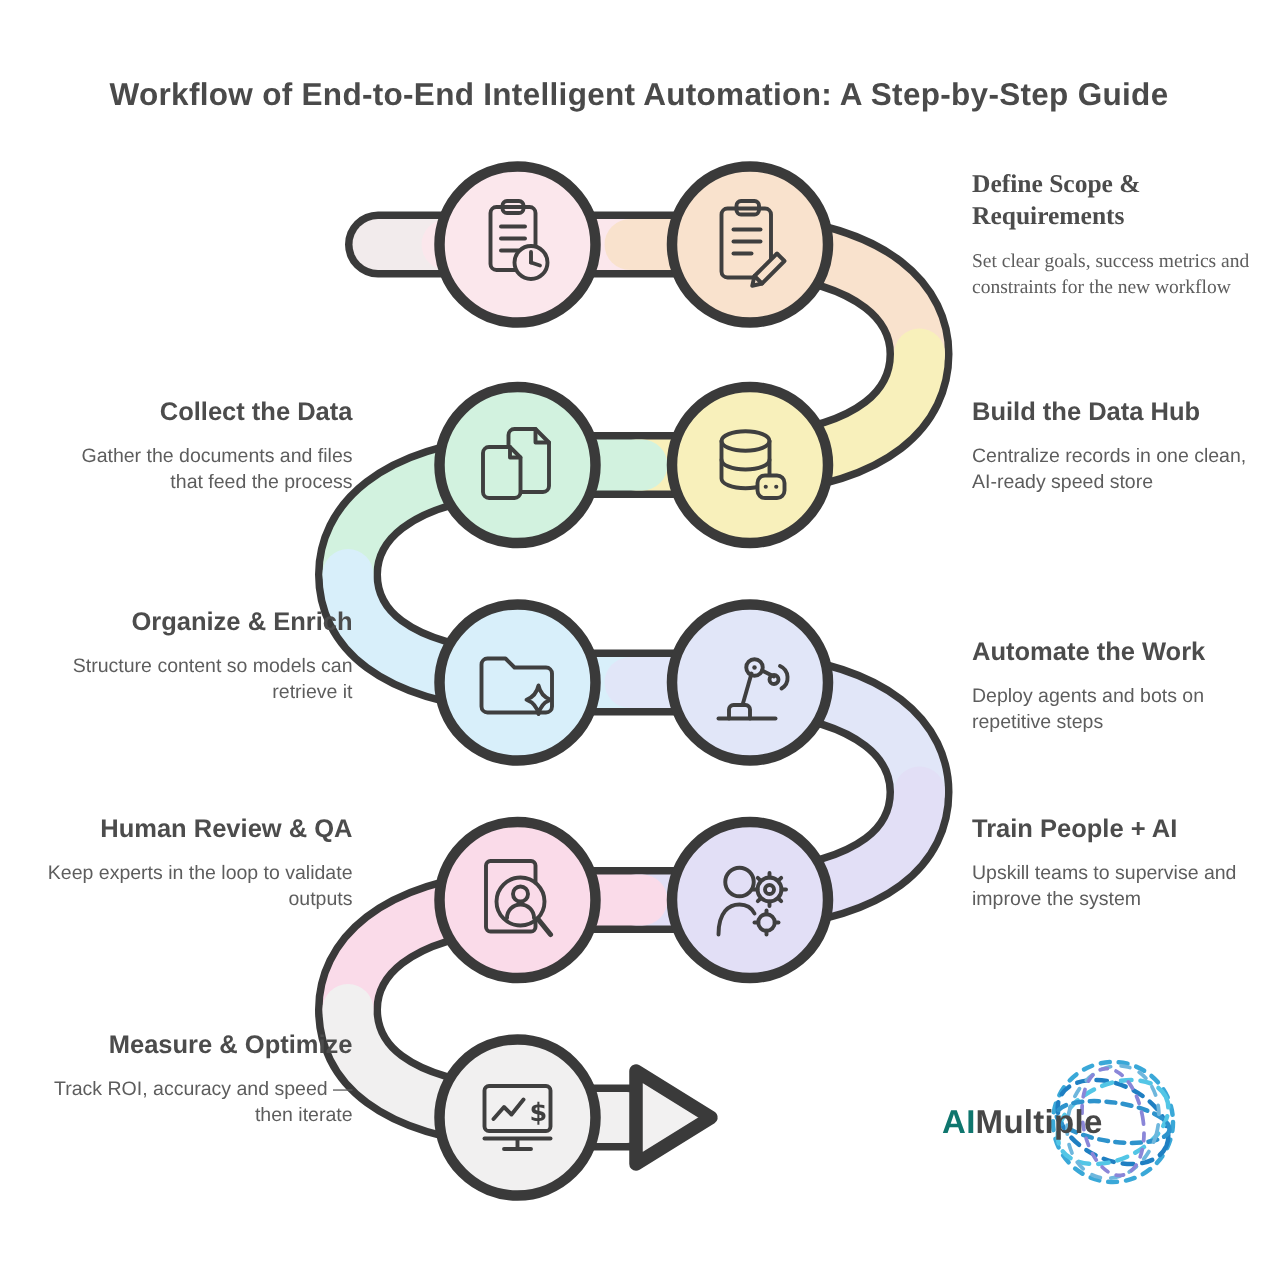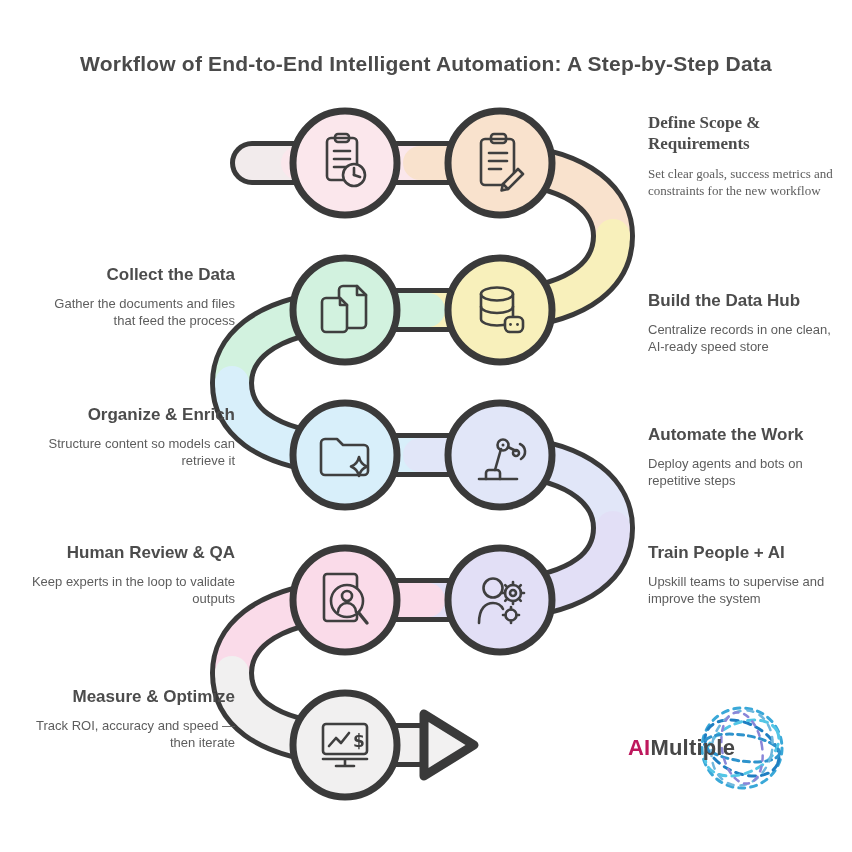--- a/index.html
+++ b/index.html
@@ -15,33 +15,33 @@
   .icf{stroke:#3f3f3f;stroke-width:2.6;stroke-linecap:round;stroke-linejoin:round;}
   .dot{fill:#3f3f3f;stroke:none;}
   .ictext{fill:#3f3f3f;font-family:"DejaVu Sans",sans-serif;font-weight:bold;}
   .step-text{position:absolute;}
   .step-text .h{font-size:17px;font-weight:bold;color:#4c4c4c;line-height:1.25;margin-bottom:10px;}
   .step-text .b{font-size:13px;color:#5d5d5d;line-height:1.32;}
   .left{width:205px;left:30px;text-align:right;}
   .left .h{padding-left:28px;}
   .right{width:188px;left:648px;text-align:left;}
   .right .h{padding-right:26px;}
-  .t1{top:118px;} .t2{top:112px;font-family:Liberation Serif, serif;} .t3{top:264px;margin-top:26px;} .t4{top:264px;}
+  .t1{top:118px;} .t2{top:112px;font-family:Liberation Serif, serif;} .t3{top:264px;} .t4{top:264px;}
   .t5{top:404px;} .t6{top:424px;} .t7{top:542px;} .t8{top:542px;} .t9{top:686px;}
   .brand{position:absolute;top:735px;left:628px;font-size:22px;font-weight:bold;color:#474747;
          letter-spacing:.2px;}
-  .brand-ai{color:#be185d;}
+  .brand-ai{color:#0f766e;}
   .globe{fill:none;stroke-linecap:round;}
 </style>
 </head>
 <body>
 
 <div class="stage">
 
-  <div class="title">Workflow of End-to-End Intelligent Automation: A Step-by-Step Data</div>
+  <div class="title">Workflow of End-to-End Intelligent Automation: A Step-by-Step Guide</div>
 
   <svg class="flow-svg" width="852" height="852" viewBox="0 0 852 852">
 
     <path class="ol" d="M252,163 H500 C586,169 613,204 613,236 C613,270 586,304 500,310 H345
          C259,316 232,351 232,383 C232,417 259,449 345,455 H500
          C586,461 613,496 613,528 C613,562 586,594 500,600 H345
          C259,606 232,641 232,673 C232,707 259,739 345,745 H432"></path>
 
     <g>
       <path class="seg" d="M252,163 H302" stroke="#f2ebec"></path>

